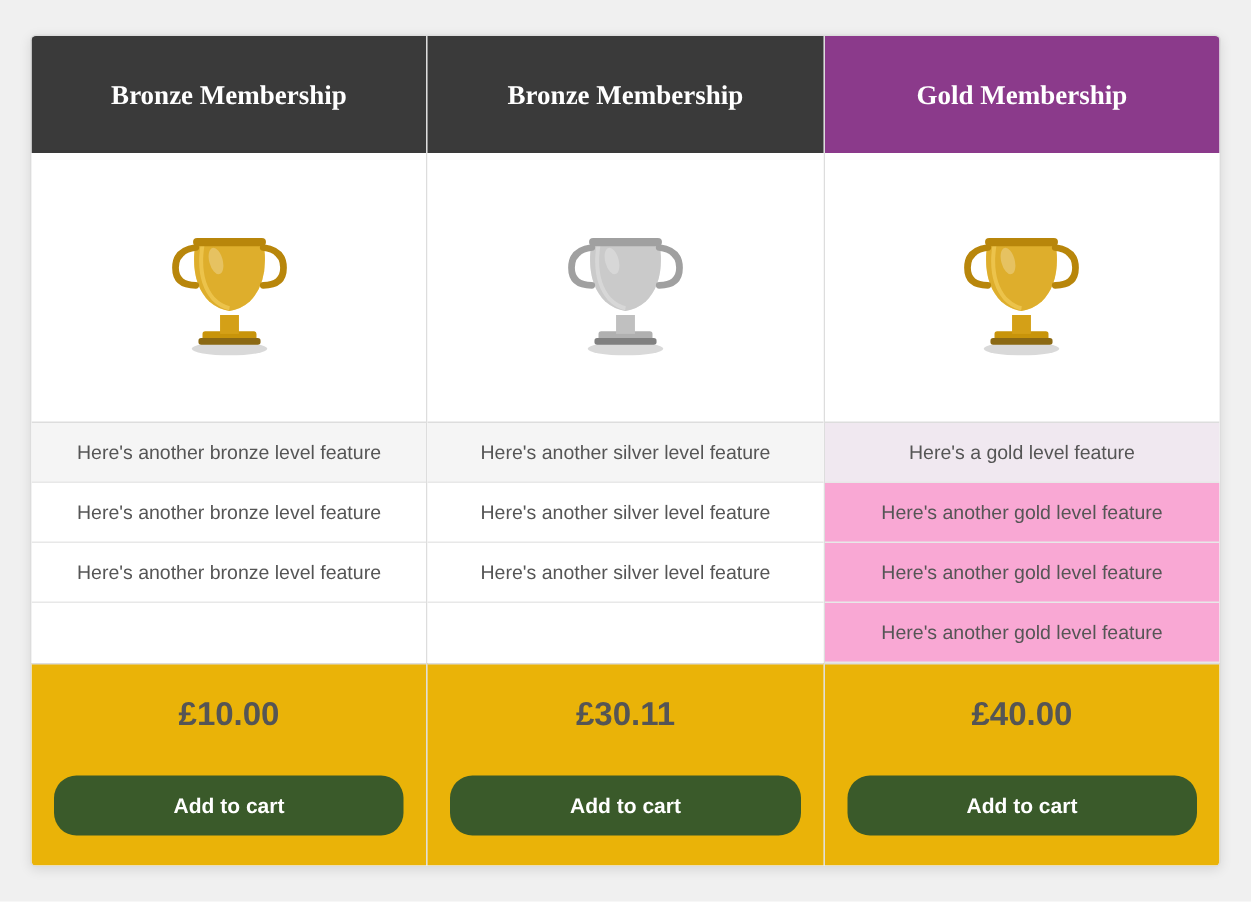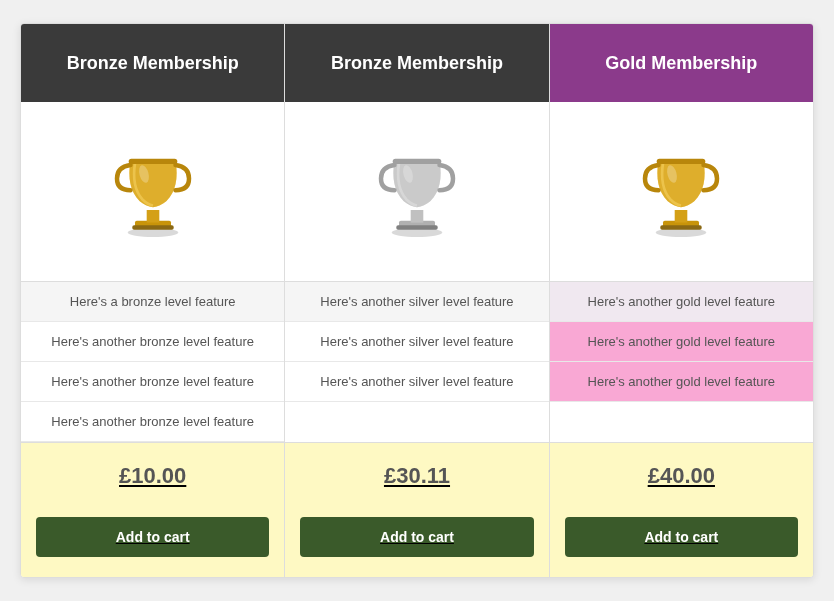--- a/index.html
+++ b/index.html
@@ -34,20 +34,21 @@
       background: #3a3a3a;
       color: white;
       text-align: center;
       padding: 20px 15px;
       font-size: 18px;
       font-weight: bold;
       min-height: 78px;
       display: flex;
       align-items: center;
       justify-content: center;
+      font-family: Liberation Serif, serif;
     }
     .plan.gold .plan-header {
       background: #8b3a8b;
     }
     .plan-icon {
       display: flex;
       justify-content: center;
       align-items: center;
       padding: 30px 15px;
       min-height: 180px;
@@ -73,43 +74,42 @@
       background: #f5f5f5;
     }
     .plan.gold .feature-row {
       background: #f9a8d4;
     }
     .plan.gold .feature-row:first-child {
       background: #f0e8f0;
     }
     .pricing-footer {
       padding: 20px 15px;
-      background: #fef9c3;
+      background: #eab308;
       border-top: 1px solid #ddd;
       display: flex;
       flex-direction: column;
       align-items: center;
       gap: 28px;
-      text-decoration: underline;
     }
     .price {
       font-size: 22px;
       font-weight: bold;
       color: #555;
     }
     .add-to-cart-btn {
       background: #3a5a2a;
       color: white;
       border: none;
       padding: 12px 30px;
       width: 100%;
       font-size: 14px;
       font-weight: bold;
       cursor: pointer;
-      border-radius: 4px;
+      border-radius: 15px;
     }
   </style>
 </head>
 <body>
 
 <div class="pricing-table">
 <div class="plan">
       <div class="plan-header" style="background: rgb(58, 58, 58);">Bronze Membership</div>
       <div class="plan-icon">
         <svg class="trophy" viewBox="0 0 100 100" xmlns="http://www.w3.org/2000/svg">
@@ -129,21 +129,20 @@
     <path d="M25,20 Q10,22 10,35 Q10,48 25,48" stroke="#B8860B" stroke-width="5" fill="none" stroke-linecap="round"></path>
 
     <path d="M75,20 Q90,22 90,35 Q90,48 75,48" stroke="#B8860B" stroke-width="5" fill="none" stroke-linecap="round"></path>
 
     <rect x="23" y="13" width="54" height="6" rx="3" fill="#B8860B"></rect>
 
     <ellipse cx="40" cy="30" rx="5" ry="10" fill="white" opacity="0.25" transform="rotate(-15,40,30)"></ellipse>
   </svg>
       </div>
       <div class="features">
-        <div class="feature-row">Here's a bronze level feature</div>
         <div class="feature-row">Here's another bronze level feature</div>
         <div class="feature-row">Here's another bronze level feature</div>
         <div class="feature-row">Here's another bronze level feature</div>
       </div>
       <div class="pricing-footer">
         <div class="price">£10.00</div>
         <button class="add-to-cart-btn">Add to cart</button>
       </div>
     </div>
     <div class="plan">
@@ -202,20 +201,21 @@
     <path d="M25,20 Q10,22 10,35 Q10,48 25,48" stroke="#B8860B" stroke-width="5" fill="none" stroke-linecap="round"></path>
 
     <path d="M75,20 Q90,22 90,35 Q90,48 75,48" stroke="#B8860B" stroke-width="5" fill="none" stroke-linecap="round"></path>
 
     <rect x="23" y="13" width="54" height="6" rx="3" fill="#B8860B"></rect>
 
     <ellipse cx="40" cy="30" rx="5" ry="10" fill="white" opacity="0.25" transform="rotate(-15,40,30)"></ellipse>
   </svg>
       </div>
       <div class="features">
+        <div class="feature-row">Here's a gold level feature</div>
         <div class="feature-row">Here's another gold level feature</div>
         <div class="feature-row">Here's another gold level feature</div>
         <div class="feature-row">Here's another gold level feature</div>
       </div>
       <div class="pricing-footer">
         <div class="price">£40.00</div>
         <button class="add-to-cart-btn">Add to cart</button>
       </div>
     </div>
   </div>

